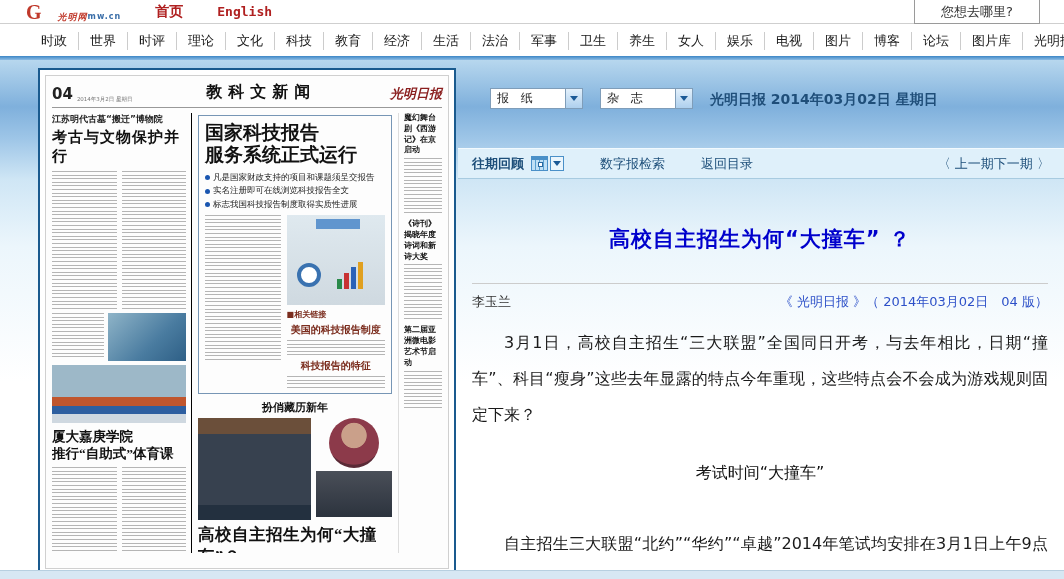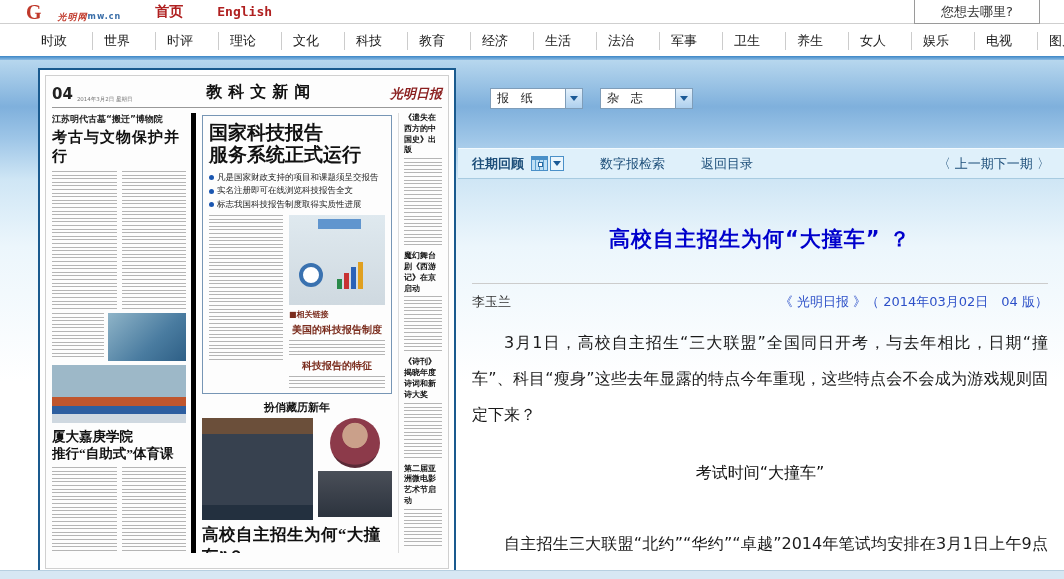--- a/index.html
+++ b/index.html
@@ -11,41 +11,41 @@
   .logo{display:flex;align-items:flex-end;margin-left:26px;cursor:pointer;}
   .logo-g{color:#c0392b;font-size:20px;font-weight:bold;font-family:"Liberation Serif",serif;line-height:18px;}
   .logo-right{display:flex;flex-direction:row;line-height:8px;margin-left:16px;}
   .logo-name{color:#c0392b;font-size:9px;font-style:italic;font-weight:bold;letter-spacing:1px;}
   .logo-sub{color:#3a6ea8;font-size:8px;font-weight:bold;letter-spacing:1px;}
   .top-link{color:#b02020;font-size:14px;font-weight:bold;margin-left:34px;text-decoration:none;cursor:pointer;}
   .top-link.en{font-family:"DejaVu Sans Mono",monospace;font-weight:bold;font-size:13px;}
   .searchbox{position:absolute;right:24px;top:0;width:126px;height:24px;border:1px solid #9a9a9a;border-top:none;background:#fff;display:flex;align-items:center;justify-content:center;font-size:13px;color:#333;cursor:text;}
 
   
-  .nav{position:absolute;left:0;top:25px;width:1064px;height:31px;background:#fff;display:flex;align-items:center;padding-left:30px;gap:14px;}
+  .nav{position:absolute;left:0;top:25px;width:1064px;height:31px;background:#fff;display:flex;align-items:center;padding-left:30px;}
   .nav-item{font-size:13px;color:#1a1a1a;text-decoration:none;padding:0 11px;border-left:1px solid #ccc;white-space:nowrap;cursor:pointer;}
   .nav-item:first-child{border-left:none;}
   .blue-rule{position:absolute;left:0;top:56px;width:1064px;height:4px;background:linear-gradient(180deg,#3c86c6,#8cbce4);}
 
   
   .content-bg{position:absolute;left:0;top:60px;width:1064px;height:519px;
     background:linear-gradient(180deg,#b7d7ee 0%,#7fb0dc 9%,#9dc5e7 15%,#cfe6f5 23%,#ecf6fc 36%,#ffffff 62%);}
   .footer-strip{position:absolute;left:0;bottom:0;width:1064px;height:9px;background:#d7e7f3;border-top:1px solid #b7cfe0;z-index:6;}
 
   
   .paper-panel{position:absolute;left:38px;top:68px;width:418px;height:506px;background:#fff;border:2px solid #1a5a8e;overflow:hidden;cursor:pointer;z-index:2;}
   .paper-inner{margin:5px;border:1px solid #d0d0d0;background:#fdfdfd;height:494px;padding:6px 6px 0 6px;overflow:hidden;}
   .p-header{display:flex;align-items:flex-end;border-bottom:1px solid #999;padding-bottom:4px;}
   .p-pageno{font-size:15px;font-weight:bold;color:#222;}
   .p-date{font-size:5.5px;color:#777;font-weight:normal;margin-left:4px;}
   .p-section{flex:1;text-align:center;font-size:16px;font-weight:bold;letter-spacing:6px;color:#111;}
   .p-masthead{font-family:"Liberation Serif",serif;font-style:italic;font-weight:bold;font-size:13px;color:#8a1e1e;}
   .p-cols{display:flex;margin-top:5px;height:440px;overflow:hidden;}
   .p-col1{width:134px;flex:none;}
-  .p-col2{flex:1;border-left:5px solid #000000;border-right:1px solid #ddd;margin:0 5px;padding:0 6px;}
+  .p-col2{flex:1;border-left:1px solid #000000;border-right:1px solid #ddd;margin:0 5px;padding:0 6px;}
   .p-col3{width:38px;flex:none;}
 
   .ft{display:block;background:repeating-linear-gradient(180deg,#969696 0,#969696 1px,transparent 1px,transparent 3.6px);opacity:.7;}
   .ft2{display:flex;gap:5px;}
   .ft2 .ft{flex:1;}
 
   .kicker{font-size:9px;font-weight:bold;color:#222;margin-bottom:2px;}
   .h-serif{font-family:"Liberation Serif",serif;font-weight:bold;color:#111;}
   .p-h1{font-size:15px;letter-spacing:1px;margin:2px 0 5px;}
   .p-h2{font-size:13.5px;line-height:1.25;margin:6px 0 4px;}
@@ -242,24 +242,20 @@
             <div class="photo-girl"></div>
             <div class="photo-small"></div>
           </div>
         </div>
         <div class="h-serif p2-bottom-head">高校自主招生为何“大撞车”？</div>
 
       </div>
 
       <div class="p-col3">
         <div class="c3-item">
-            <div class="c3-h">《遗失在西方的中国史》出版</div>
-            <i class="ft" style="height:88px"></i>
-          </div>
-        <div class="c3-item">
             <div class="c3-h">魔幻舞台剧《西游记》在京启动</div>
             <i class="ft" style="height:56px"></i>
           </div>
         <div class="c3-item">
             <div class="c3-h">《诗刊》揭晓年度诗词和新诗大奖</div>
             <i class="ft" style="height:56px"></i>
           </div>
         <div class="c3-item">
             <div class="c3-h">第二届亚洲微电影艺术节启动</div>
             <i class="ft" style="height:40px"></i>
@@ -277,20 +273,21 @@
       <span class="sel-btn">
           <i class="tri"></i>
         </span>
     </div>
     <div class="select sel-mag">
       <span class="val">杂 志</span>
       <span class="sel-btn">
           <i class="tri"></i>
         </span>
     </div>
+    <div class="date-line">光明日报 2014年03月02日 星期日</div>
   </div>
 
   <div class="toolbar">
     <span class="tb-label">往期回顾</span>
     <span class="cal-icon">
         <i></i>
       </span>
     <span class="cal-dd">
         <i class="tri"></i>
       </span>

